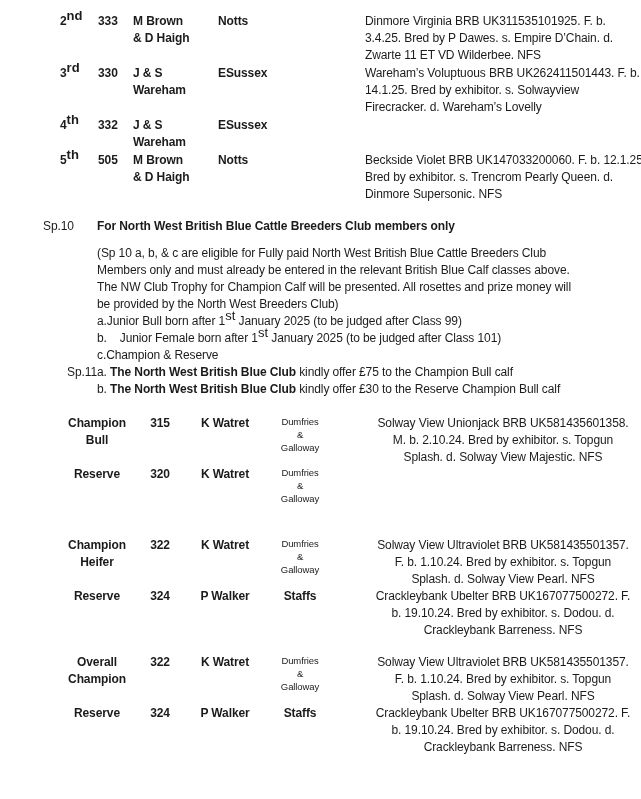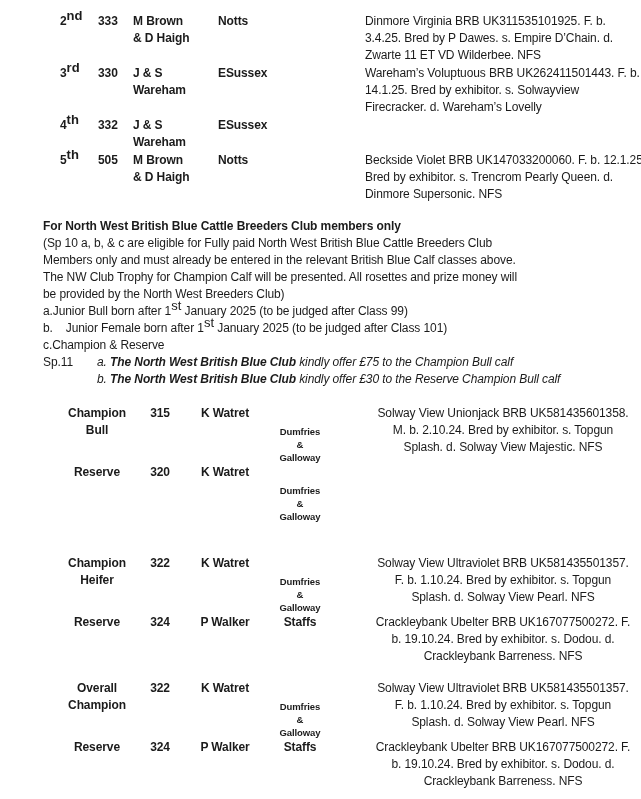--- a/index.html
+++ b/index.html
@@ -18,31 +18,31 @@
   .placings{margin-left:60px;}
   .p-row{display:grid;grid-template-columns:38px 35px 85px 119px auto;margin-bottom:1px;}
   .p-row .c1,.p-row .c2,.p-row .c3,.p-row .c4{font-weight:700;}
   .details{white-space:pre;margin-left:28px;}
 
   
   .sp-block{display:flex;margin-left:43px;}
   .sp10{margin-top:15px;}
   .sp-label{width:54px;flex:0 0 54px;}
   .sp-content{flex:1 1 auto;}
-  .sp-para{white-space:pre;}
+  .sp-para{white-space:pre;margin-top:10px;}
   .sp-item{white-space:pre;}
-  .sp-row{display:flex;margin-left:43px;}
-  .sp-text{white-space:pre;font-style:italic;}
+  .sp-row{display:flex;margin-left:43px;text-align:right;}
+  .sp-text{white-space:pre;}
 
   
   .champ{margin-left:61px;}
   .ch-row{display:grid;grid-template-columns:72px 54px 76px 74px auto;text-align:center;}
   .ch-row .c1,.ch-row .c2,.ch-row .c3{font-weight:700;}
   .county{font-weight:700;}
-  .county.small{font-size:9.5px;line-height:13px;letter-spacing:-0.1px;font-weight:700;margin-top:20px;}
+  .county.small{font-size:9.5px;line-height:13px;letter-spacing:-0.1px;font-weight:400;}
   .mt17{margin-top:17px;}
   .mt32{margin-top:32px;}
   .mt15{margin-top:15px;}
 </style>
 </head>
 <body>
 
 <div class="page">
 
   <div class="placings">
@@ -83,20 +83,21 @@
       <div class="c3 ml">M Brown
 &amp; D Haigh</div>
       <div class="c4">Notts</div>
       <div class="c5 details">Beckside Violet BRB UK147033200060. F. b. 12.1.25.
 Bred by exhibitor. s. Trencrom Pearly Queen. d.
 Dinmore Supersonic. NFS</div>
     </div>
   </div>
 
   <div class="sp-block sp10">
+    <div class="sp-label">Sp.10</div>
     <div class="sp-content">
       <div class="bold">For North West British Blue Cattle Breeders Club members only</div>
       <div class="sp-para">(Sp 10 a, b, &amp; c are eligible for Fully paid North West British Blue Cattle Breeders Club
 Members only and must already be entered in the relevant British Blue Calf classes above.
 The NW Club Trophy for Champion Calf will be presented. All rosettes and prize money will
 be provided by the North West Breeders Club)</div>
       <div class="sp-item"><span>a.Junior Bull born after 1</span><sup>st</sup><span> January 2025 (to be judged after Class 99)</span></div>
       <div class="sp-item"><span>b.    Junior Female born after 1</span><sup>st</sup><span> January 2025 (to be judged after Class 101)</span></div>
       <div class="sp-item"><span>c.Champion &amp; Reserve</span><sup></sup><span></span></div>
     </div>

